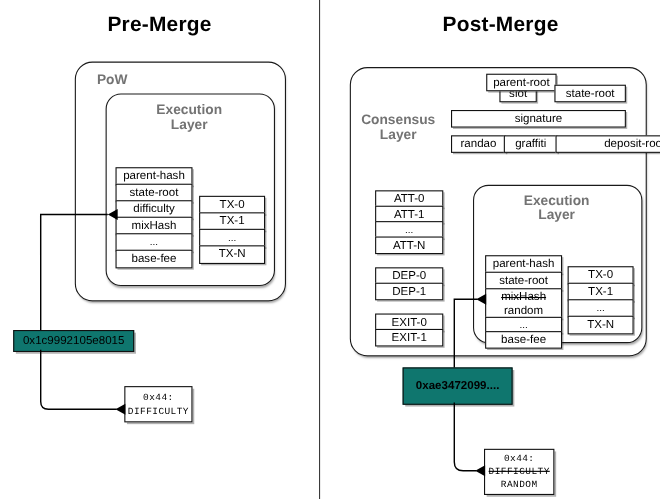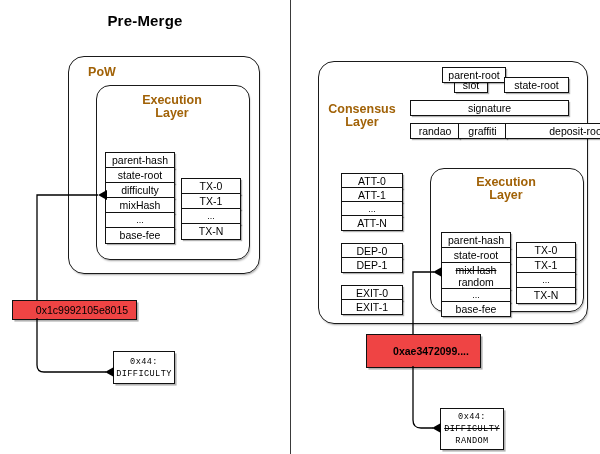--- a/index.html
+++ b/index.html
@@ -5,60 +5,60 @@
   html,body{margin:0;padding:0;background:#ffffff;}
   body{
     width:600px;height:454px;position:relative;overflow:hidden;
     font-family:"Liberation Sans", sans-serif;
     color:#111;
   }
   .stage{position:absolute;inset:0;}
 
   
   .title{
-    position:absolute;font-weight:bold;font-size:15px;letter-spacing:.2px;
+    position:absolute;font-weight:bold;font-size:19px;letter-spacing:.2px;
     text-align:center;color:#000;
   }
   #title-pre{left:60px;top:12px;width:170px;}
   #title-post{left:370px;top:12px;width:170px;}
 
   
   #divider{
     position:absolute;left:290px;top:0;width:1px;height:454px;background:#3a3a3a;
   }
 
   
   .roundbox{
     position:absolute;border:1.6px solid #1a1a1a;border-radius:16px;
     background:transparent;
     box-shadow:1px 2px 2px -1px rgba(0,0,0,.35);
   }
   .roundlabel{
     position:absolute;font-weight:bold;font-size:12.5px;line-height:13px;
-    color:#a16207;text-align:center;white-space:pre-line;
+    color:#737373;text-align:center;white-space:pre-line;
   }
 
   
   .cell{
     position:absolute;border:1.1px solid #111;background:#fff;
     font-size:10.5px;line-height:1;
     display:flex;align-items:center;justify-content:center;
     box-shadow:1.5px 1.5px 0 -0.3px rgba(0,0,0,.30);
     color:#000;text-align:center;
   }
   .cell.two-line{flex-direction:column;line-height:12px;gap:0;}
   .strike{text-decoration:line-through;text-decoration-thickness:1px;}
 
   
   .valuebox{
-    position:absolute;border:1.2px solid #111;background:#ef4444;
+    position:absolute;border:1.2px solid #111;background:#0f766e;
     font-size:10.5px;display:flex;flex-direction:column;
     align-items:center;justify-content:center;
     box-shadow:2px 2px 0 -0.4px rgba(0,0,0,.30);
-    color:#000;text-align:center;line-height:13px;padding-left:15px;
+    color:#000;text-align:center;line-height:13px;
   }
   .opbox{
     position:absolute;border:1.2px solid #111;background:#fff;
     font-family:"Liberation Mono", monospace;
     font-size:8.6px;letter-spacing:.4px;
     display:flex;flex-direction:column;align-items:center;justify-content:center;
     box-shadow:2px 2px 0 -0.4px rgba(0,0,0,.30);
     color:#000;text-align:center;line-height:12px;
   }
 
@@ -66,20 +66,21 @@
   #wires{position:absolute;left:0;top:0;width:600px;height:454px;pointer-events:none;}
   #wires path{fill:none;stroke:#000;stroke-width:1.3px;}
   #wires polygon{fill:#000;}
 </style>
 </head>
 <body>
 
 <div class="stage">
 
   <div class="title" id="title-pre">Pre-Merge</div>
+  <div class="title" id="title-post">Post-Merge</div>
 
   <div id="divider"></div>
 
   <div class="roundbox" style="left:68px;top:56px;width:190px;height:216px;"></div>
   <div class="roundlabel" style="left:74px;top:66px;width:56px;">PoW</div>
 
   <div class="roundbox" style="left:96px;top:85px;width:152px;height:173px;border-radius:14px;"></div>
   <div class="roundlabel" style="left:96px;top:94px;width:152px;">Execution
 Layer</div>
 

